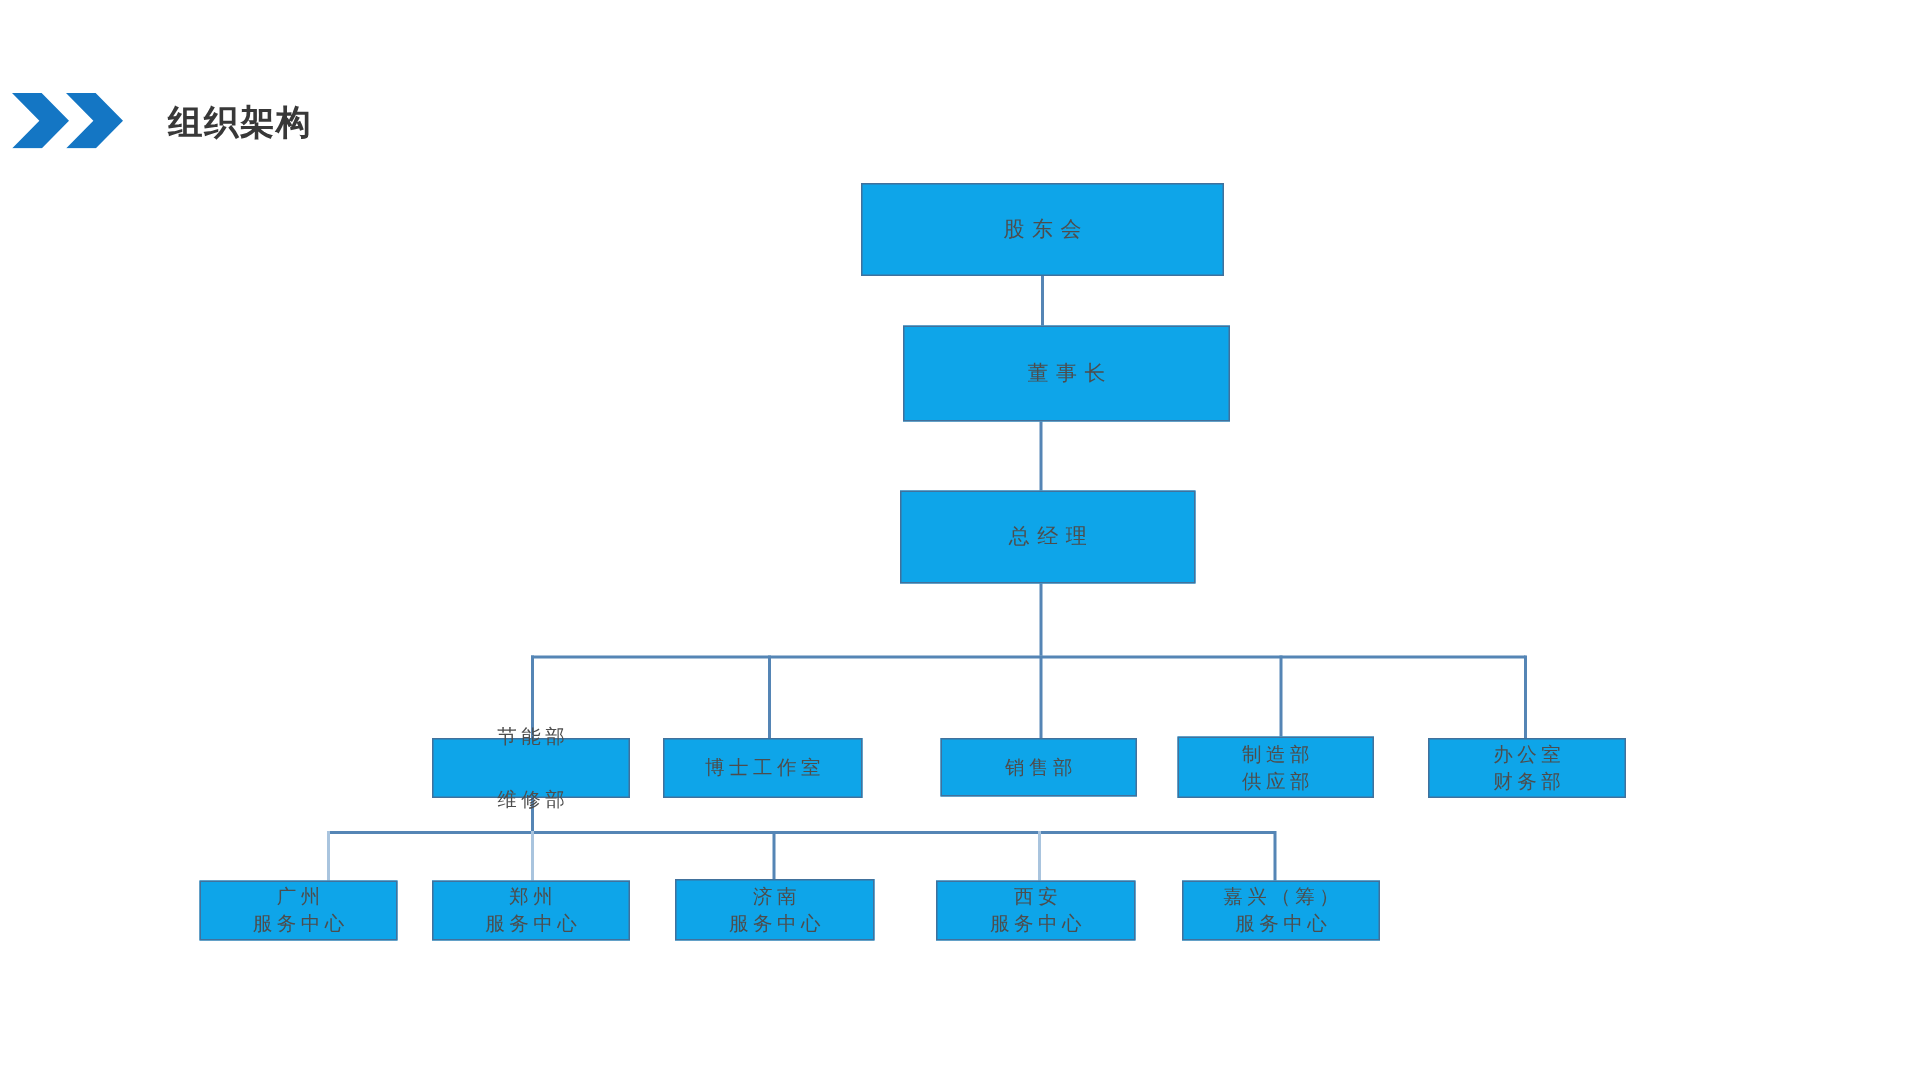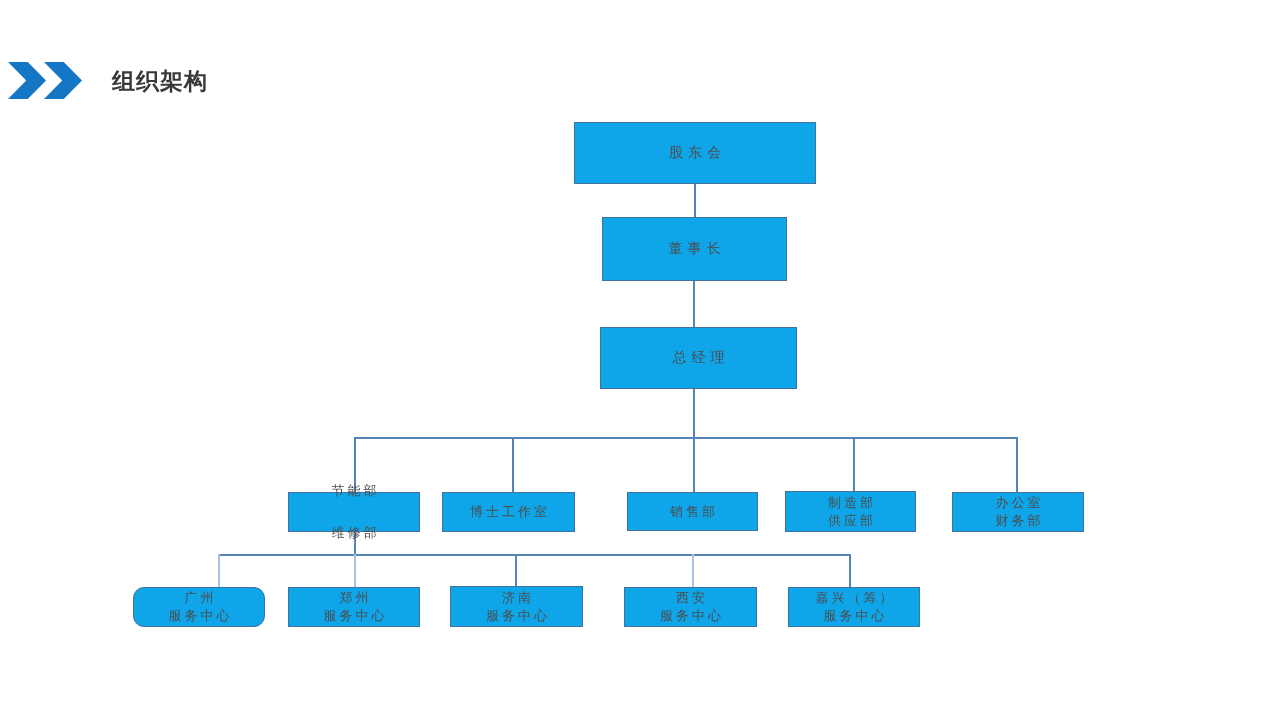--- a/index.html
+++ b/index.html
@@ -28,30 +28,30 @@
     border:1.5px solid #41719C;color:#4D4D4D;
     display:flex;flex-direction:column;align-items:center;justify-content:center;
     text-align:center;
   }
   .org-box .box-line{display:block;white-space:nowrap;}
   .org-box .box-line:empty{display:none;}
   .lv1 .box-line{font-size:14px;letter-spacing:5px;text-indent:5px;}
   .lv2 .box-line{font-size:13px;letter-spacing:3px;text-indent:3px;line-height:18px;}
 
   .b-shareholders{left:574px;top:122px;width:242px;height:62px;}
-  .b-chairman{left:602px;top:217px;width:185px;height:64px;}
+  .b-chairman{left:602px;top:217px;width:218px;height:64px;}
   .b-gm{left:600px;top:327px;width:197px;height:62px;}
 
   .b-dept1{left:288px;top:492px;width:132px;height:40px;gap:24px;}
   .b-dept2{left:442px;top:492px;width:133px;height:40px;}
   .b-dept3{left:627px;top:492px;width:131px;height:39px;}
   .b-dept4{left:785px;top:491px;width:131px;height:41px;}
   .b-dept5{left:952px;top:492px;width:132px;height:40px;}
 
-  .b-sc1{left:133px;top:587px;width:132px;height:40px;border-radius:11px;}
+  .b-sc1{left:133px;top:587px;width:132px;height:40px;}
   .b-sc2{left:288px;top:587px;width:132px;height:40px;}
   .b-sc3{left:450px;top:586px;width:133px;height:41px;}
   .b-sc4{left:624px;top:587px;width:133px;height:40px;}
   .b-sc5{left:788px;top:587px;width:132px;height:40px;}
 
   
   .conn{position:absolute;background:#5585B5;}
   .conn.light{background:#A9C4DE;}
 </style>
 </head>

